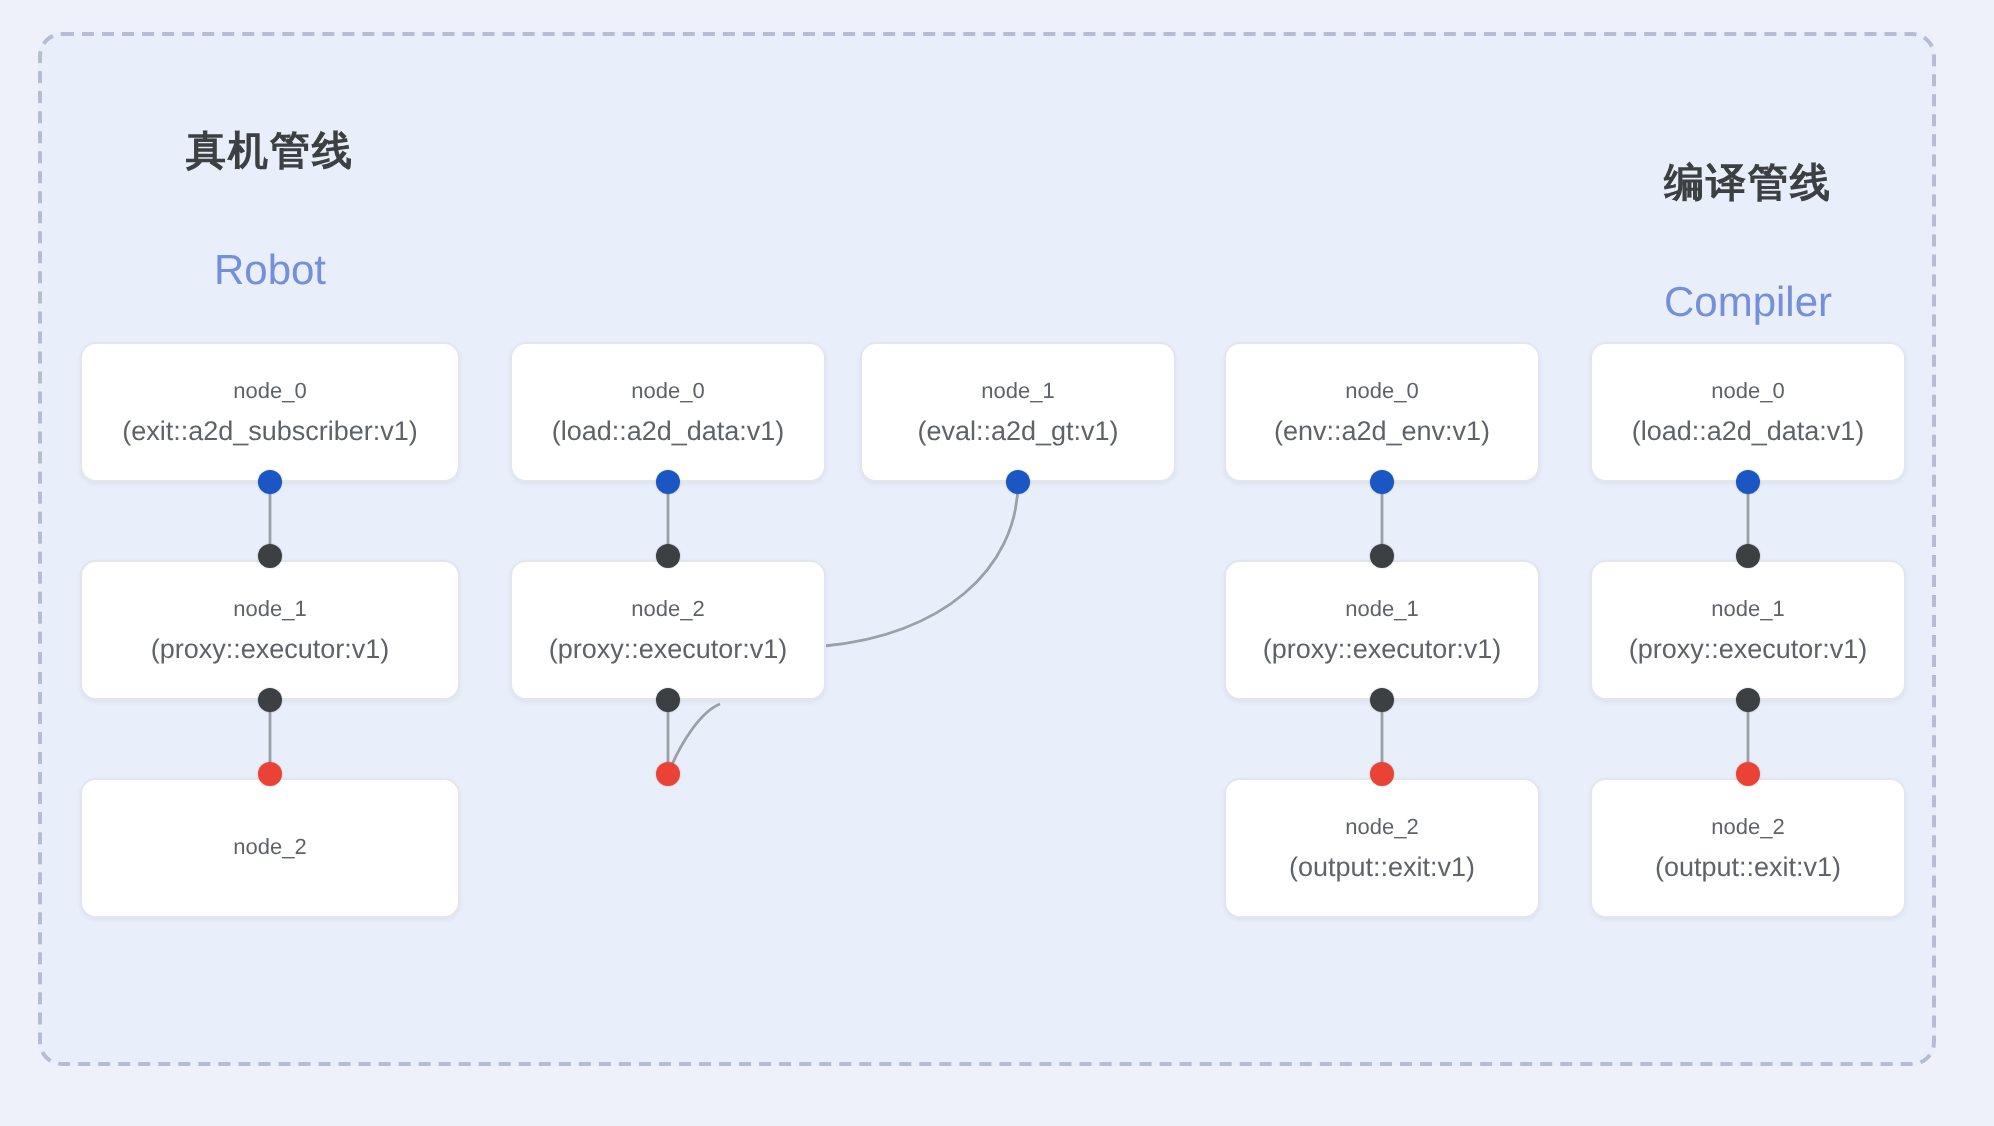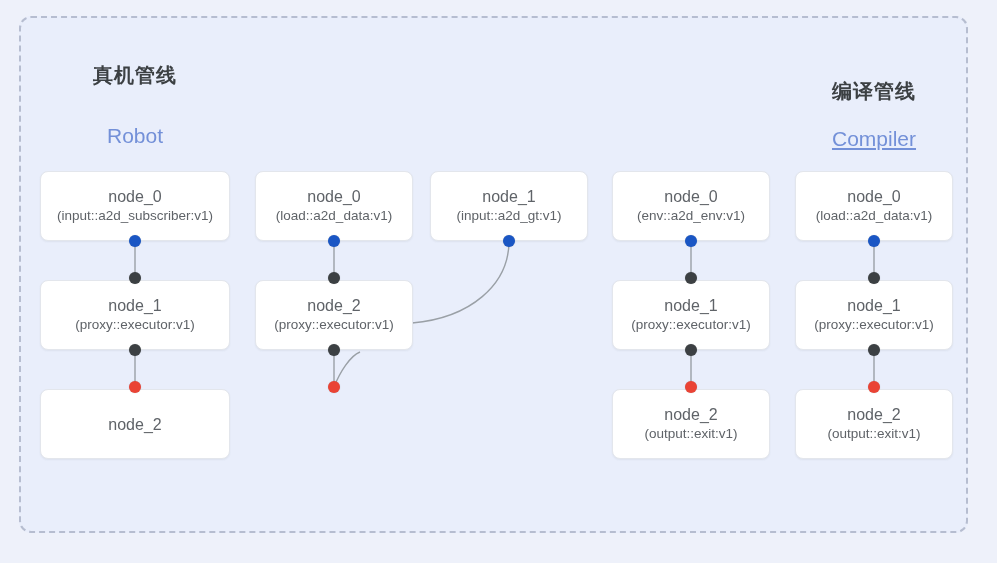--- a/index.html
+++ b/index.html
@@ -51,21 +51,21 @@
     border:1px solid #e3e6ec;
     border-radius:8px;
     box-shadow:0 1px 2px rgba(60,64,67,0.07);
     display:flex;
     flex-direction:column;
     align-items:center;
     justify-content:center;
     color:#5f6368;
   }
   .node-id{
-    font-size:16px;
+    font-size:11px;
     color:#5f6368;
     line-height:19px;
     white-space:nowrap;
   }
   .node-type{
     font-size:13.5px;
     color:#5f6368;
     line-height:19px;
     white-space:nowrap;
   }
@@ -104,21 +104,21 @@
     <line x1="874" y1="350" x2="874" y2="387" stroke="#9aa0a6" stroke-width="1.4"></line>
   </svg>
 
   <div class="pipeline-col" style="left:45px;top:62px;width:180px;">
     <div class="col-title">真机管线</div>
     <div class="col-subtitle" style="margin-top:35px;">Robot</div>
   </div>
 
   <div class="node-box" style="left:40px;top:171px;width:190px;height:70px;">
     <div class="node-id">node_0</div>
-    <div class="node-type">(input::a2d_subscriber:v1)</div>
+    <div class="node-type">(exit::a2d_subscriber:v1)</div>
   </div>
   <div class="port port-in-blue" style="left:129px;top:235px;width:12px;height:12px;"></div>
 
   <div class="node-box" style="left:40px;top:280px;width:190px;height:70px;">
     <div class="node-id">node_1</div>
     <div class="node-type">(proxy::executor:v1)</div>
   </div>
   <div class="port port-dark" style="left:129px;top:272px;width:12px;height:12px;"></div>
   <div class="port port-dark" style="left:129px;top:344px;width:12px;height:12px;"></div>
 
@@ -129,21 +129,21 @@
 
 
   <div class="node-box" style="left:255px;top:171px;width:158px;height:70px;">
     <div class="node-id">node_0</div>
     <div class="node-type">(load::a2d_data:v1)</div>
   </div>
   <div class="port port-in-blue" style="left:328px;top:235px;width:12px;height:12px;"></div>
 
   <div class="node-box" style="left:430px;top:171px;width:158px;height:70px;">
     <div class="node-id">node_1</div>
-    <div class="node-type">(input::a2d_gt:v1)</div>
+    <div class="node-type">(eval::a2d_gt:v1)</div>
   </div>
   <div class="port port-in-blue" style="left:503px;top:235px;width:12px;height:12px;"></div>
 
   <div class="node-box" style="left:255px;top:280px;width:158px;height:70px;">
     <div class="node-id">node_2</div>
     <div class="node-type">(proxy::executor:v1)</div>
   </div>
   <div class="port port-dark" style="left:328px;top:272px;width:12px;height:12px;"></div>
   <div class="port port-dark" style="left:328px;top:344px;width:12px;height:12px;"></div>
 
@@ -164,21 +164,21 @@
   <div class="port port-dark" style="left:685px;top:344px;width:12px;height:12px;"></div>
 
   <div class="node-box" style="left:612px;top:389px;width:158px;height:70px;">
     <div class="node-id">node_2</div>
     <div class="node-type">(output::exit:v1)</div>
   </div>
   <div class="port port-red" style="left:685px;top:381px;width:12px;height:12px;"></div>
 
   <div class="pipeline-col" style="left:784px;top:78px;width:180px;">
     <div class="col-title">编译管线</div>
-    <div class="col-subtitle" style="margin-top:22px;text-decoration:underline;">Compiler</div>
+    <div class="col-subtitle" style="margin-top:35px;">Compiler</div>
   </div>
 
   <div class="node-box" style="left:795px;top:171px;width:158px;height:70px;">
     <div class="node-id">node_0</div>
     <div class="node-type">(load::a2d_data:v1)</div>
   </div>
   <div class="port port-in-blue" style="left:868px;top:235px;width:12px;height:12px;"></div>
 
   <div class="node-box" style="left:795px;top:280px;width:158px;height:70px;">
     <div class="node-id">node_1</div>

